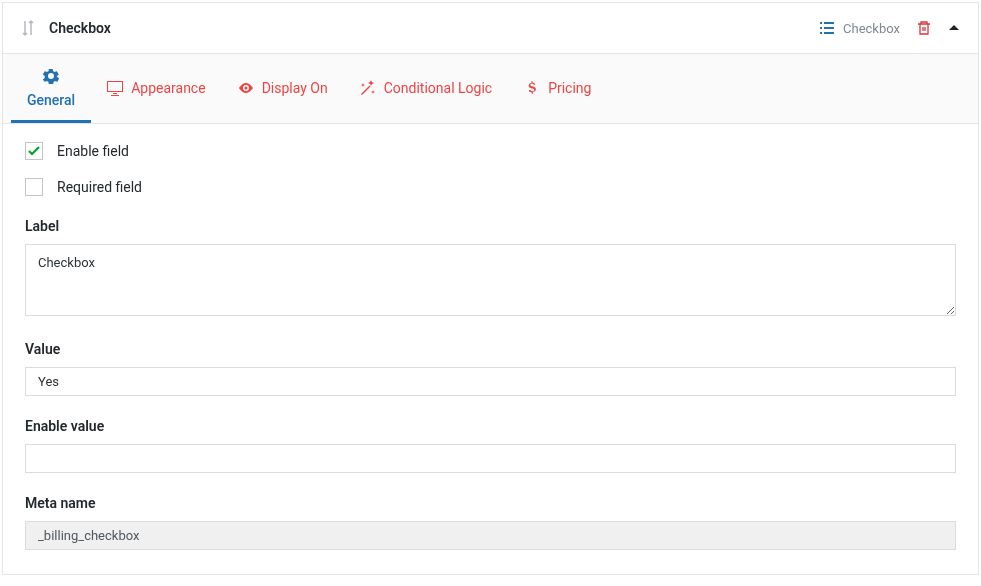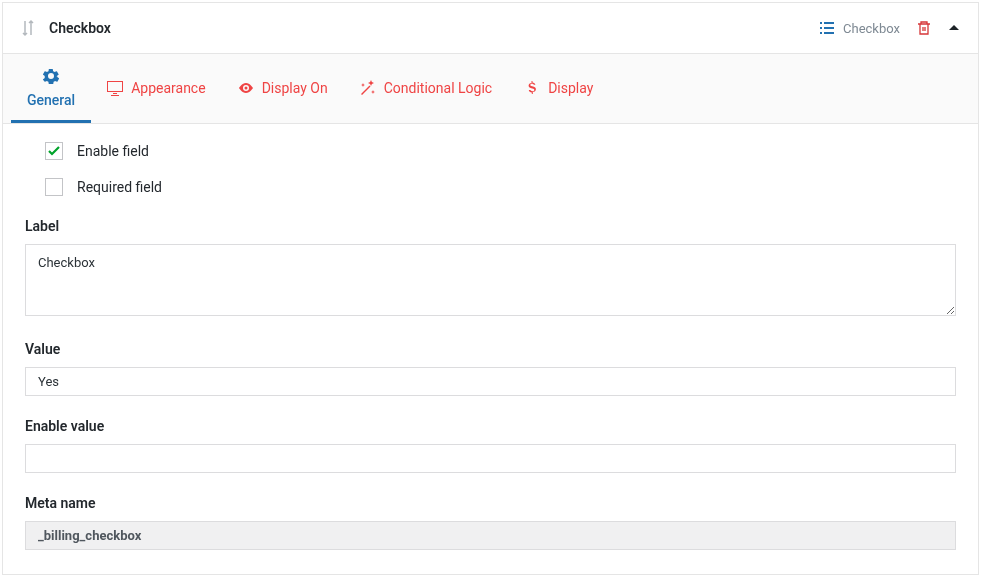--- a/index.html
+++ b/index.html
@@ -48,21 +48,21 @@
       font-size: 14px;
     }
     .tab.active {
       color: #2271b1;
       border-bottom-color: #2271b1;
       font-weight: 500;
       flex-direction: column;
     }
     .tab svg { width: 16px; height: 16px; }
     .body { padding: 18px 22px 24px; }
-    .check-row { display: flex; align-items: center; gap: 14px; margin-bottom: 18px; margin-left: 20px; }
+    .check-row { display: flex; align-items: center; gap: 14px; margin-bottom: 18px; }
     .checkbox {
       width: 18px; height: 18px;
       border: 1px solid #c3c4c7;
       display: flex; align-items: center; justify-content: center;
       cursor: pointer;
     }
     .checkbox.checked svg { display: block; }
     .checkbox svg { display: none; color: #00a32a; width: 14px; height: 14px; }
     .check-label { font-size: 14px; }
     .field-group { margin-top: 22px; }
@@ -71,21 +71,21 @@
       width: 100%;
       border: 1px solid #dcdcde;
       padding: 10px 12px;
       font-size: 13px;
       font-family: inherit;
       background: #fff;
       color: #2c3338;
     }
     .textarea { min-height: 72px; resize: both; }
     .input { height: 29px; }
-    .input.readonly { background: #f0f0f1; color: #50575e; font-weight: bold; }
+    .input.readonly { background: #f0f0f1; color: #50575e; }
   </style>
 </head>
 <body>
 
 <div class="panel">
   <div class="header">
     <div class="header-left">
       <span class="drag-handle">
         <svg width="14" height="18" viewBox="0 0 14 18" fill="none" stroke="currentColor" stroke-width="1.5">
           <path d="M4 2 L4 16 M2 14 L4 16 L6 14"></path>
@@ -141,21 +141,21 @@
     <div class="tab">
       <svg viewBox="0 0 16 16" fill="currentColor">
           <path d="M11 0l.9 2.1L14 3l-2.1.9L11 6l-.9-2.1L8 3l2.1-.9L11 0zM3 3l.6 1.4L5 5l-1.4.6L3 7l-.6-1.4L1 5l1.4-.6L3 3zm10 7l.6 1.4L15 12l-1.4.6L13 14l-.6-1.4L11 12l1.4-.6L13 10zM9.5 5.5l1 1L2 15l-1-1 8.5-8.5z"></path>
         </svg>
       <span>Conditional Logic</span>
     </div>
     <div class="tab">
       <svg viewBox="0 0 16 16" fill="currentColor">
           <path d="M8.5 1v1.5c1.5.2 2.7 1 2.9 2.3H9.7c-.1-.6-.8-1-1.7-1-1 0-1.7.5-1.7 1.2 0 .6.5 1 1.8 1.3l1 .2c1.9.4 2.8 1.3 2.8 2.7 0 1.6-1.3 2.7-3.1 2.9V14h-1v-1.5c-1.7-.2-2.9-1.1-3-2.5h1.7c.1.7.9 1.2 2 1.2s1.8-.5 1.8-1.3c0-.6-.5-1-1.9-1.3l-1.1-.3C5.5 7.9 4.6 7 4.6 5.6c0-1.5 1.2-2.5 2.9-2.7V1h1z"></path>
         </svg>
-      <span>Display</span>
+      <span>Pricing</span>
     </div>
   </div>
 
   <div class="body">
     <div class="check-row">
       <span class="checkbox checked">
         <svg viewBox="0 0 14 14" fill="none" stroke="currentColor" stroke-width="2.2">
             <path d="M2 7l3 3 7-7"></path>
           </svg>
       </span>

